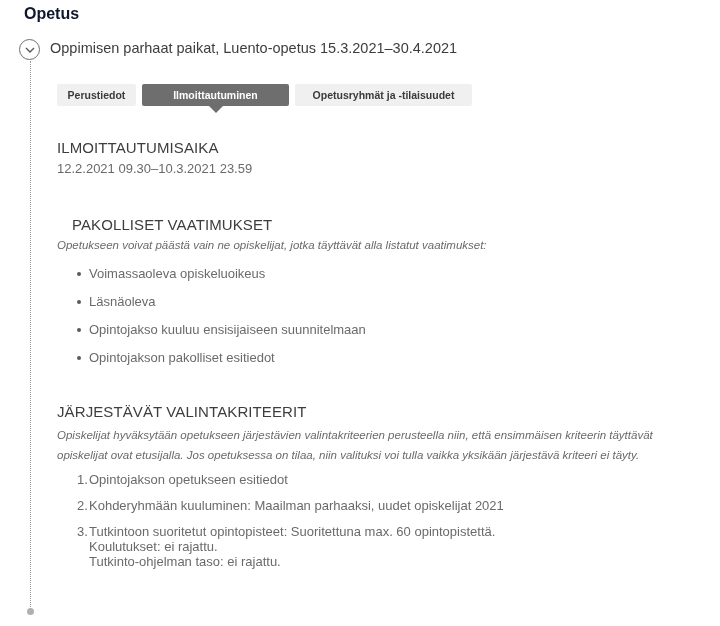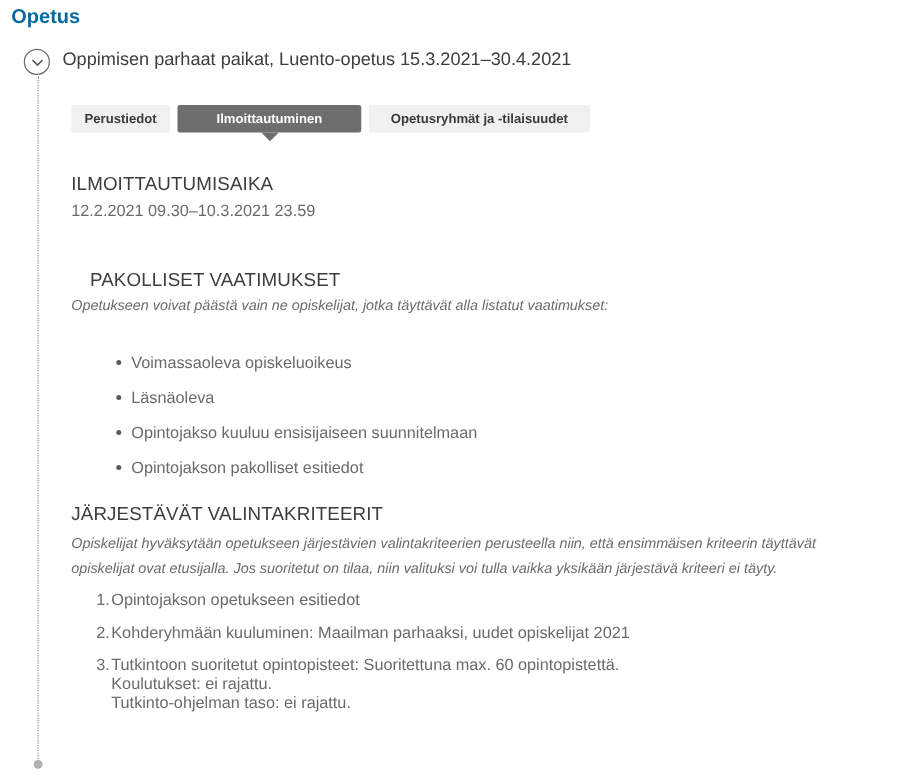--- a/index.html
+++ b/index.html
@@ -1,35 +1,35 @@
 <!DOCTYPE html>
 <html><head>
 <meta charset="utf-8">
 <style>
   html, body { margin: 0; padding: 0; background: #ffffff; }
   body { width: 720px; height: 626px; position: relative; overflow: hidden;
          font-family: "Liberation Sans", "DejaVu Sans", sans-serif; color: #5a5a5a; }
-  .page-title { position: absolute; left: 9px; top: 5px; font-size: 16px; font-weight: bold; color: #0369a1; margin: 0; }
+  .page-title { position: absolute; left: 24px; top: 5px; font-size: 16px; font-weight: bold; color: #0f172a; margin: 0; }
   .timeline-line { position: absolute; left: 30px; top: 61px; width: 0; height: 550px; border-left: 1px dotted #9a9a9a; }
   .timeline-end-dot { position: absolute; left: 27px; top: 608px; width: 7px; height: 7px; border-radius: 50%; background: #b0b0b0; }
   .toggle-circle { position: absolute; left: 19px; top: 39px; width: 21px; height: 21px; border: 1px solid #6e6e6e; border-radius: 50%; box-sizing: border-box; background: #fff; cursor: pointer; display: flex; align-items: center; justify-content: center; }
   .toggle-circle svg { display: block; }
   .section-header { position: absolute; left: 50px; top: 40px; font-size: 14.5px; color: #3d3d3d; cursor: pointer; }
   .tabs { position: absolute; left: 57px; top: 84px; height: 22px; display: flex; gap: 6px; }
   .tab { height: 22px; line-height: 22px; padding: 0; font-size: 10.5px; font-weight: bold; text-align: center; background: #f0f0f0; color: #3a3a3a; border-radius: 2px; cursor: pointer; position: relative; }
   .tab.active { background: #6e6e6e; color: #ffffff; }
   .tab.active::after { content: ""; position: absolute; left: 50%; bottom: -7px; margin-left: -7px; border-left: 7px solid transparent; border-right: 7px solid transparent; border-top: 7px solid #6e6e6e; }
   .tab-1 { width: 79px; }
   .tab-2 { width: 147px; }
   .tab-3 { width: 177px; }
   .content { position: absolute; left: 57px; top: 0; width: 660px; }
   .label { position: absolute; font-size: 15px; color: #3d3d3d; text-transform: uppercase; letter-spacing: 0.1px; }
   .value { position: absolute; font-size: 13px; color: #6a6a6a; }
   .intro { position: absolute; font-size: 11.5px; font-style: italic; color: #6a6a6a; line-height: 20px; }
-  ul.req { position: absolute; left: 0; margin: 16px; padding: 0 0 0 20px; list-style: none; }
+  ul.req { position: absolute; left: 0; margin: 0; padding: 0 0 0 20px; list-style: none; }
   ul.req li { font-size: 13px; color: #6a6a6a; height: 28px; line-height: 18px; position: relative; padding-left: 12px; }
   ul.req li::before { content: ""; position: absolute; left: 0; top: 7px; width: 4px; height: 4px; border-radius: 50%; background: #5a5a5a; }
   ol.crit { position: absolute; left: 0; margin: 0; padding: 0 0 0 20px; list-style: none; }
   ol.crit li { font-size: 13px; color: #6a6a6a; line-height: 15px; margin-bottom: 11px; display: flex; }
   ol.crit .num { width: 12px; flex: none; }
   ol.crit .lines { display: flex; flex-direction: column; }
 </style>
 </head>
 <body>
 
@@ -59,21 +59,21 @@
   <div class="intro" style="top:235px;">Opetukseen voivat päästä vain ne opiskelijat, jotka täyttävät alla listatut vaatimukset:</div>
   <ul class="req" style="top:265px;">
     <li>Voimassaoleva opiskeluoikeus</li>
     <li>Läsnäoleva</li>
     <li>Opintojakso kuuluu ensisijaiseen suunnitelmaan</li>
     <li>Opintojakson pakolliset esitiedot</li>
   </ul>
 
   <div class="label" style="top:403px;">JÄRJESTÄVÄT VALINTAKRITEERIT</div>
   <div class="intro" style="top:425px;">Opiskelijat hyväksytään opetukseen järjestävien valintakriteerien perusteella niin, että ensimmäisen kriteerin täyttävät</div>
-  <div class="intro" style="top:445px;">opiskelijat ovat etusijalla. Jos suoritetut on tilaa, niin valituksi voi tulla vaikka yksikään järjestävä kriteeri ei täyty.</div>
+  <div class="intro" style="top:445px;">opiskelijat ovat etusijalla. Jos opetuksessa on tilaa, niin valituksi voi tulla vaikka yksikään järjestävä kriteeri ei täyty.</div>
 
   <ol class="crit" style="top:472px;">
     <li>
       <span class="num">1.</span>
       <span class="lines">
           <span>Opintojakson opetukseen esitiedot</span>
         </span>
     </li>
     <li>
       <span class="num">2.</span>

